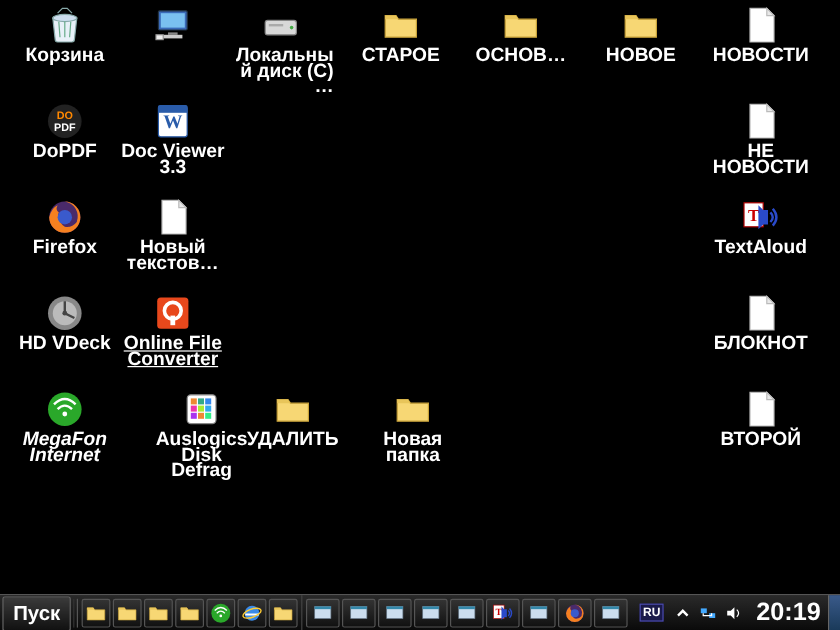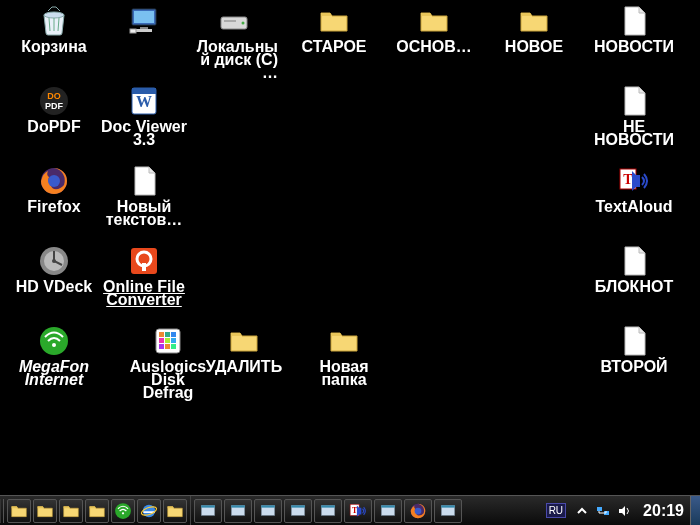--- a/index.html
+++ b/index.html
@@ -68,22 +68,22 @@
     display: flex; align-items: center; justify-content: center;
     background: linear-gradient(#333,#111);
     border: 1px solid #555;
     border-radius: 2px;
     cursor: pointer;
   }
   .tb-wins { display:flex; align-items:center; gap:2px; padding:0 3px; flex:1; }
   .tb-win { width: 28px; }
   .tray { display:flex; align-items:center; gap:3px; padding:0 4px; }
   .tray-item { width:18px; height:18px; border:none; background:none; }
-  .clock { color:#fff; font-size:16px; padding:0 6px; display:flex; align-items:center; font-weight:bold;}
-  .lang { color:#fff; font-size:10px; background:#1a1a4a; border:1px solid #4a4aaa; padding:1px 2px; margin:4px 3px; align-self:center; cursor:pointer;}
+  .clock { color:#fff; font-size:21px; padding:0 6px; display:flex; align-items:center; font-weight:bold;}
+  .lang { color:#fff; font-size:10px; background:#1a1a4a; border:1px solid #4a4aaa; padding:1px 2px; margin:4px 3px; align-self:center; cursor:pointer;font-weight:bold;}
   .sep { width:4px; border-left:1px solid #333; border-right:1px solid #555; height:24px; align-self:center;}
   .showdesk { width:10px; background:linear-gradient(#3a5a8a,#1a3a5a); border-left:1px solid #666; cursor:pointer;}
   
   svg { display:block; }
 </style>
 </head>
 <body>
 
 <div class="desktop" id="desktop">
     <div class="dicon" style="left: 10px; top: 4px;">
@@ -293,20 +293,23 @@
         <svg width="32" height="32" viewBox="0 0 32 32">
           <path d="M7 2 L21 2 L27 8 L27 30 L7 30 Z" fill="#fff" stroke="#bbb"></path>
           <path d="M21 2 L21 8 L27 8 Z" fill="#e8e8e8" stroke="#bbb"></path>
         </svg>
       </div>
       <span class="lbl">ВТОРОЙ</span>
     </div>
   </div>
 
 <div class="taskbar">
+  <div class="start-btn">
+    <span>Пуск</span>
+  </div>
   <div class="sep"></div>
   <div class="ql" id="ql">
       <div class="ql-item">
         <svg width="18" height="18" viewBox="0 0 32 32">
           <path d="M3 8 L12 8 L14 11 L29 11 L29 26 L3 26 Z" fill="#f7d774" stroke="#c9a33a"></path>
           <path d="M3 8 L12 8 L14 11 L3 11 Z" fill="#e8c55a"></path>
         </svg>
       </div>
       <div class="ql-item">
         <svg width="18" height="18" viewBox="0 0 32 32">

